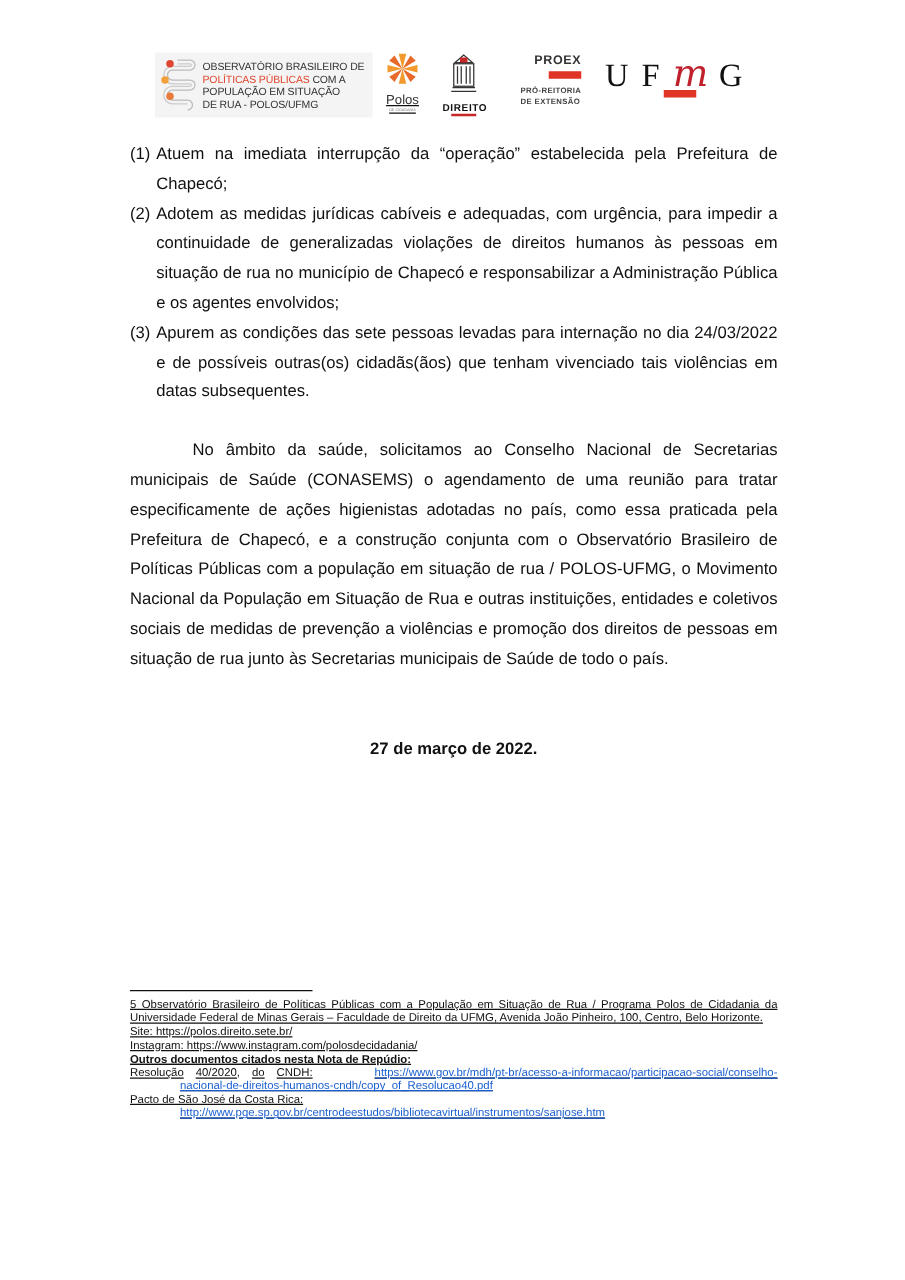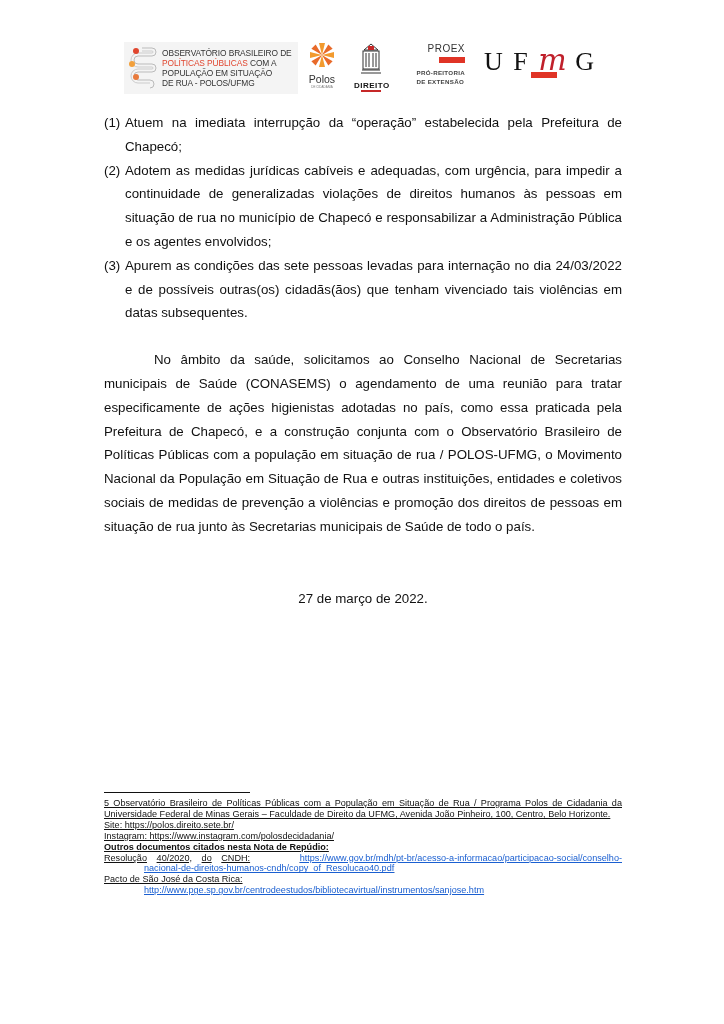--- a/index.html
+++ b/index.html
@@ -5,41 +5,41 @@
     html, body { margin: 0; padding: 0; background: #ffffff; }
     body { width: 724px; height: 1024px; position: relative; overflow: hidden;
            font-family: "Liberation Sans", sans-serif; color: #111; }
 
     
     .logos { position: absolute; top: 42px; left: 124px; width: 470px; height: 56px; }
     .obs-logo { position: absolute; left: 0; top: 0; width: 174px; height: 52px; background: #f4f4f4; }
     .obs-logo .dots { position: absolute; left: 4px; top: 2px; width: 30px; height: 48px; }
     .obs-logo .obs-text { position: absolute; left: 38px; top: 6px; font-size: 8.4px; line-height: 10px; color: #333; letter-spacing: -0.1px; white-space: nowrap; }
     .obs-logo .obs-text .red { color: #e0462f; }
-    .polos-logo { position: absolute; left: 180px; top: 0; width: 36px; height: 56px; text-align: center; }
+    .polos-logo { position: absolute; left: 180px; top: 0; width: 36px; height: 56px; text-align: center; text-decoration: underline; }
     .polos-logo .label { font-size: 10.5px; color: #333; display: block; margin-top: 1px; }
     .polos-logo .sub { font-size: 3px; color: #777; display: block; }
     .direito-logo { position: absolute; left: 230px; top: 1px; width: 34px; height: 54px; text-align: center; }
     .direito-logo .label { font-size: 8px; font-weight: bold; letter-spacing: 0.5px; color: #111; display: block; }
     .direito-logo .bar { display:block; margin: 0 auto; width: 20px; height: 2px; background:#c62828; }
     .proex-logo { position: absolute; left: 283px; top: 0; width: 60px; height: 56px; }
-    .proex-logo .title { position:absolute; right: 2px; top: 1px; font-size: 10px; font-weight: normal; color: #333; letter-spacing: 0.5px; padding-left: 37px; }
+    .proex-logo .title { position:absolute; right: 2px; top: 1px; font-size: 10px; font-weight: bold; color: #333; letter-spacing: 0.5px; padding-left: 37px; }
     .proex-logo .bar { position:absolute; right: 2px; top: 15px; width: 26px; height: 6px; background:#e03426; }
     .proex-logo .sub { position:absolute; right: 2px; top: 26px; font-size: 6.2px; font-weight: bold; color: #444; line-height: 9px; text-align: left; letter-spacing: 0.3px; white-space: nowrap; }
     .ufmg-logo { position: absolute; left: 360px; top: 0; width: 110px; height: 50px; }
     .ufmg-logo .letters { font-family: "Liberation Serif", serif; font-size: 26px; color: #111; letter-spacing: 2px; white-space: nowrap; }
     .ufmg-logo .m { color: #c0202b; font-style: italic; font-size: 30px; font-family: "DejaVu Serif", serif; letter-spacing: 0; }
     .ufmg-logo .bar { position:absolute; left: 47px; top: 30px; width: 26px; height: 6px; background:#e03426; }
 
     
     .content { position: absolute; left: 104px; width: 518px; top: 111px; font-size: 13.3px; line-height: 23.8px; }
     .list-item { position: relative; padding-left: 21px; text-align: justify; }
     .list-item .num { position: absolute; left: 0; top: 0; }
     .para { text-indent: 50px; text-align: justify; margin-top: 23px; }
-    .date { text-align: center; margin-top: 48px; }
+    .date { text-align: center; margin-top: 48px; font-weight: bold; }
     .signature { text-align: center; font-weight: bold; font-style: italic; margin-top: 46px; line-height: 24px; }
     .signature sup { font-size: 8px; line-height: 0; }
 
     
     .fn-rule { position: absolute; left: 104px; top: 792px; width: 146px; height: 0; border-top: 1px solid #111; }
     .footnotes { position: absolute; left: 104px; top: 798px; width: 518px; font-size: 9.1px; line-height: 10.9px; color: #111; text-decoration: underline; }
     .footnotes .j { text-align: justify; }
     .footnotes .bold-u { font-weight: bold; text-decoration: underline; }
     .footnotes a { color: #1a5fd1; text-decoration: underline; padding-left: 40px; }
     .footnotes .row-just { display: flex; justify-content: space-between; }

